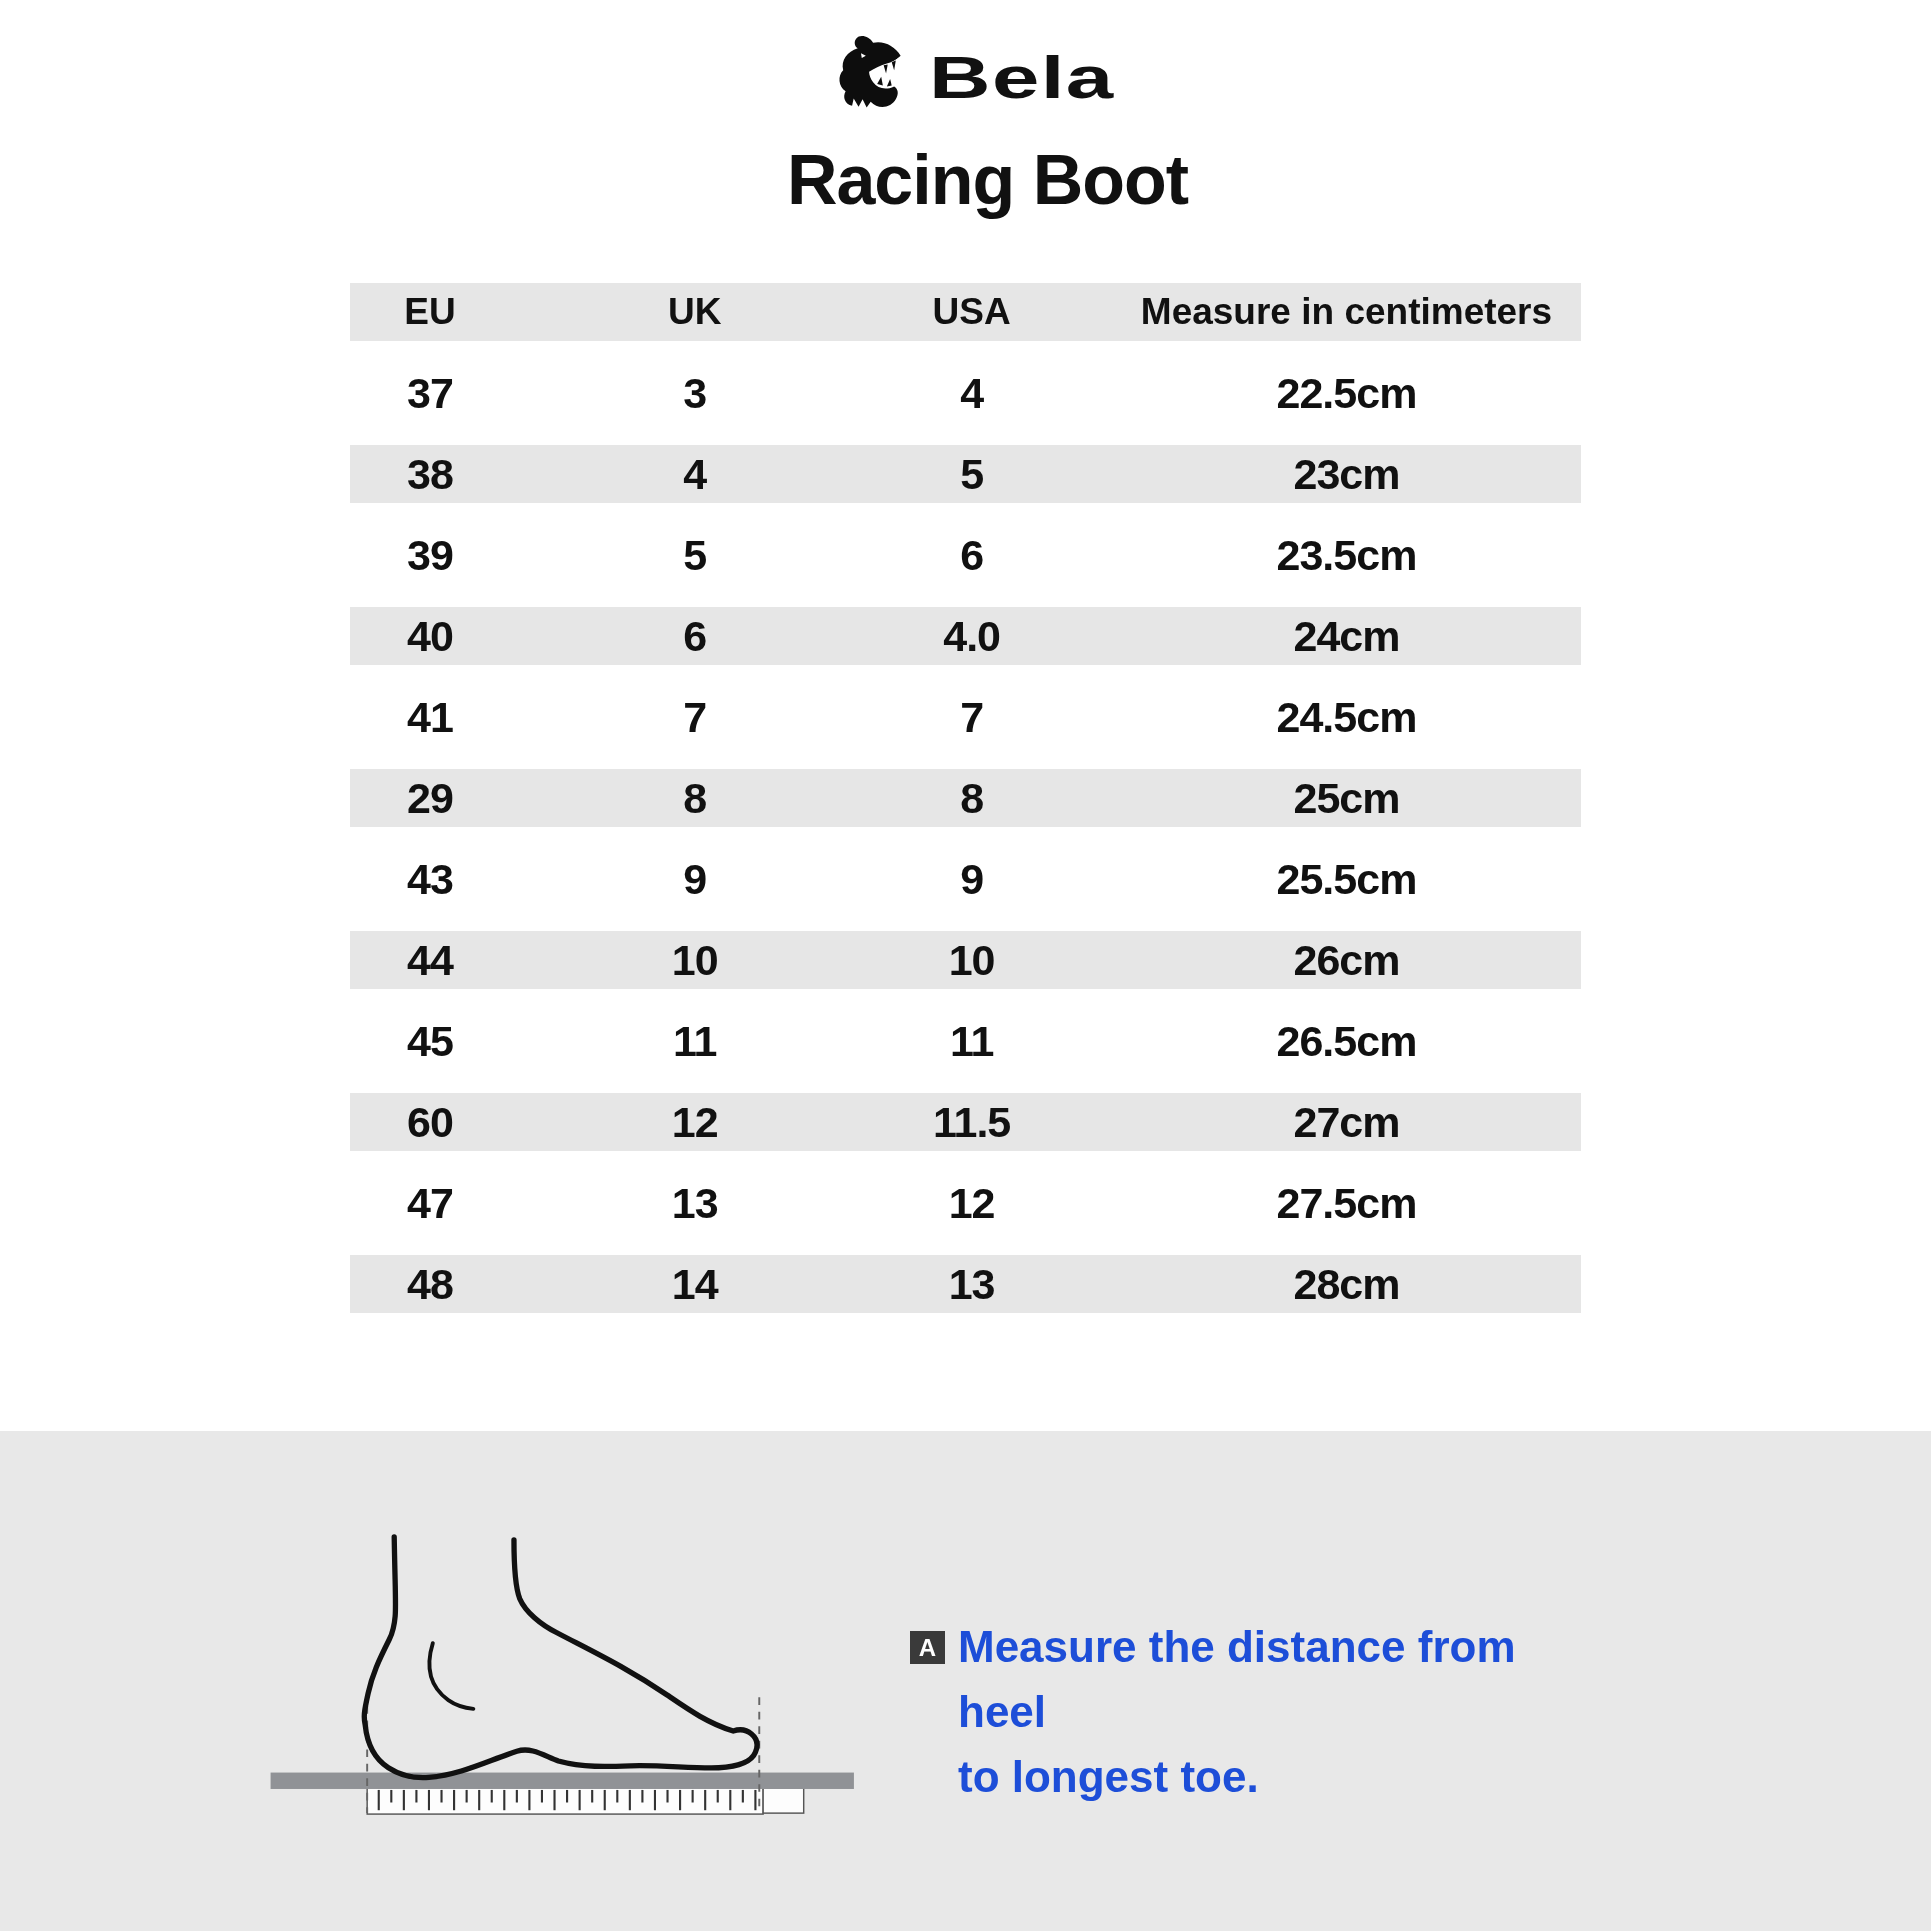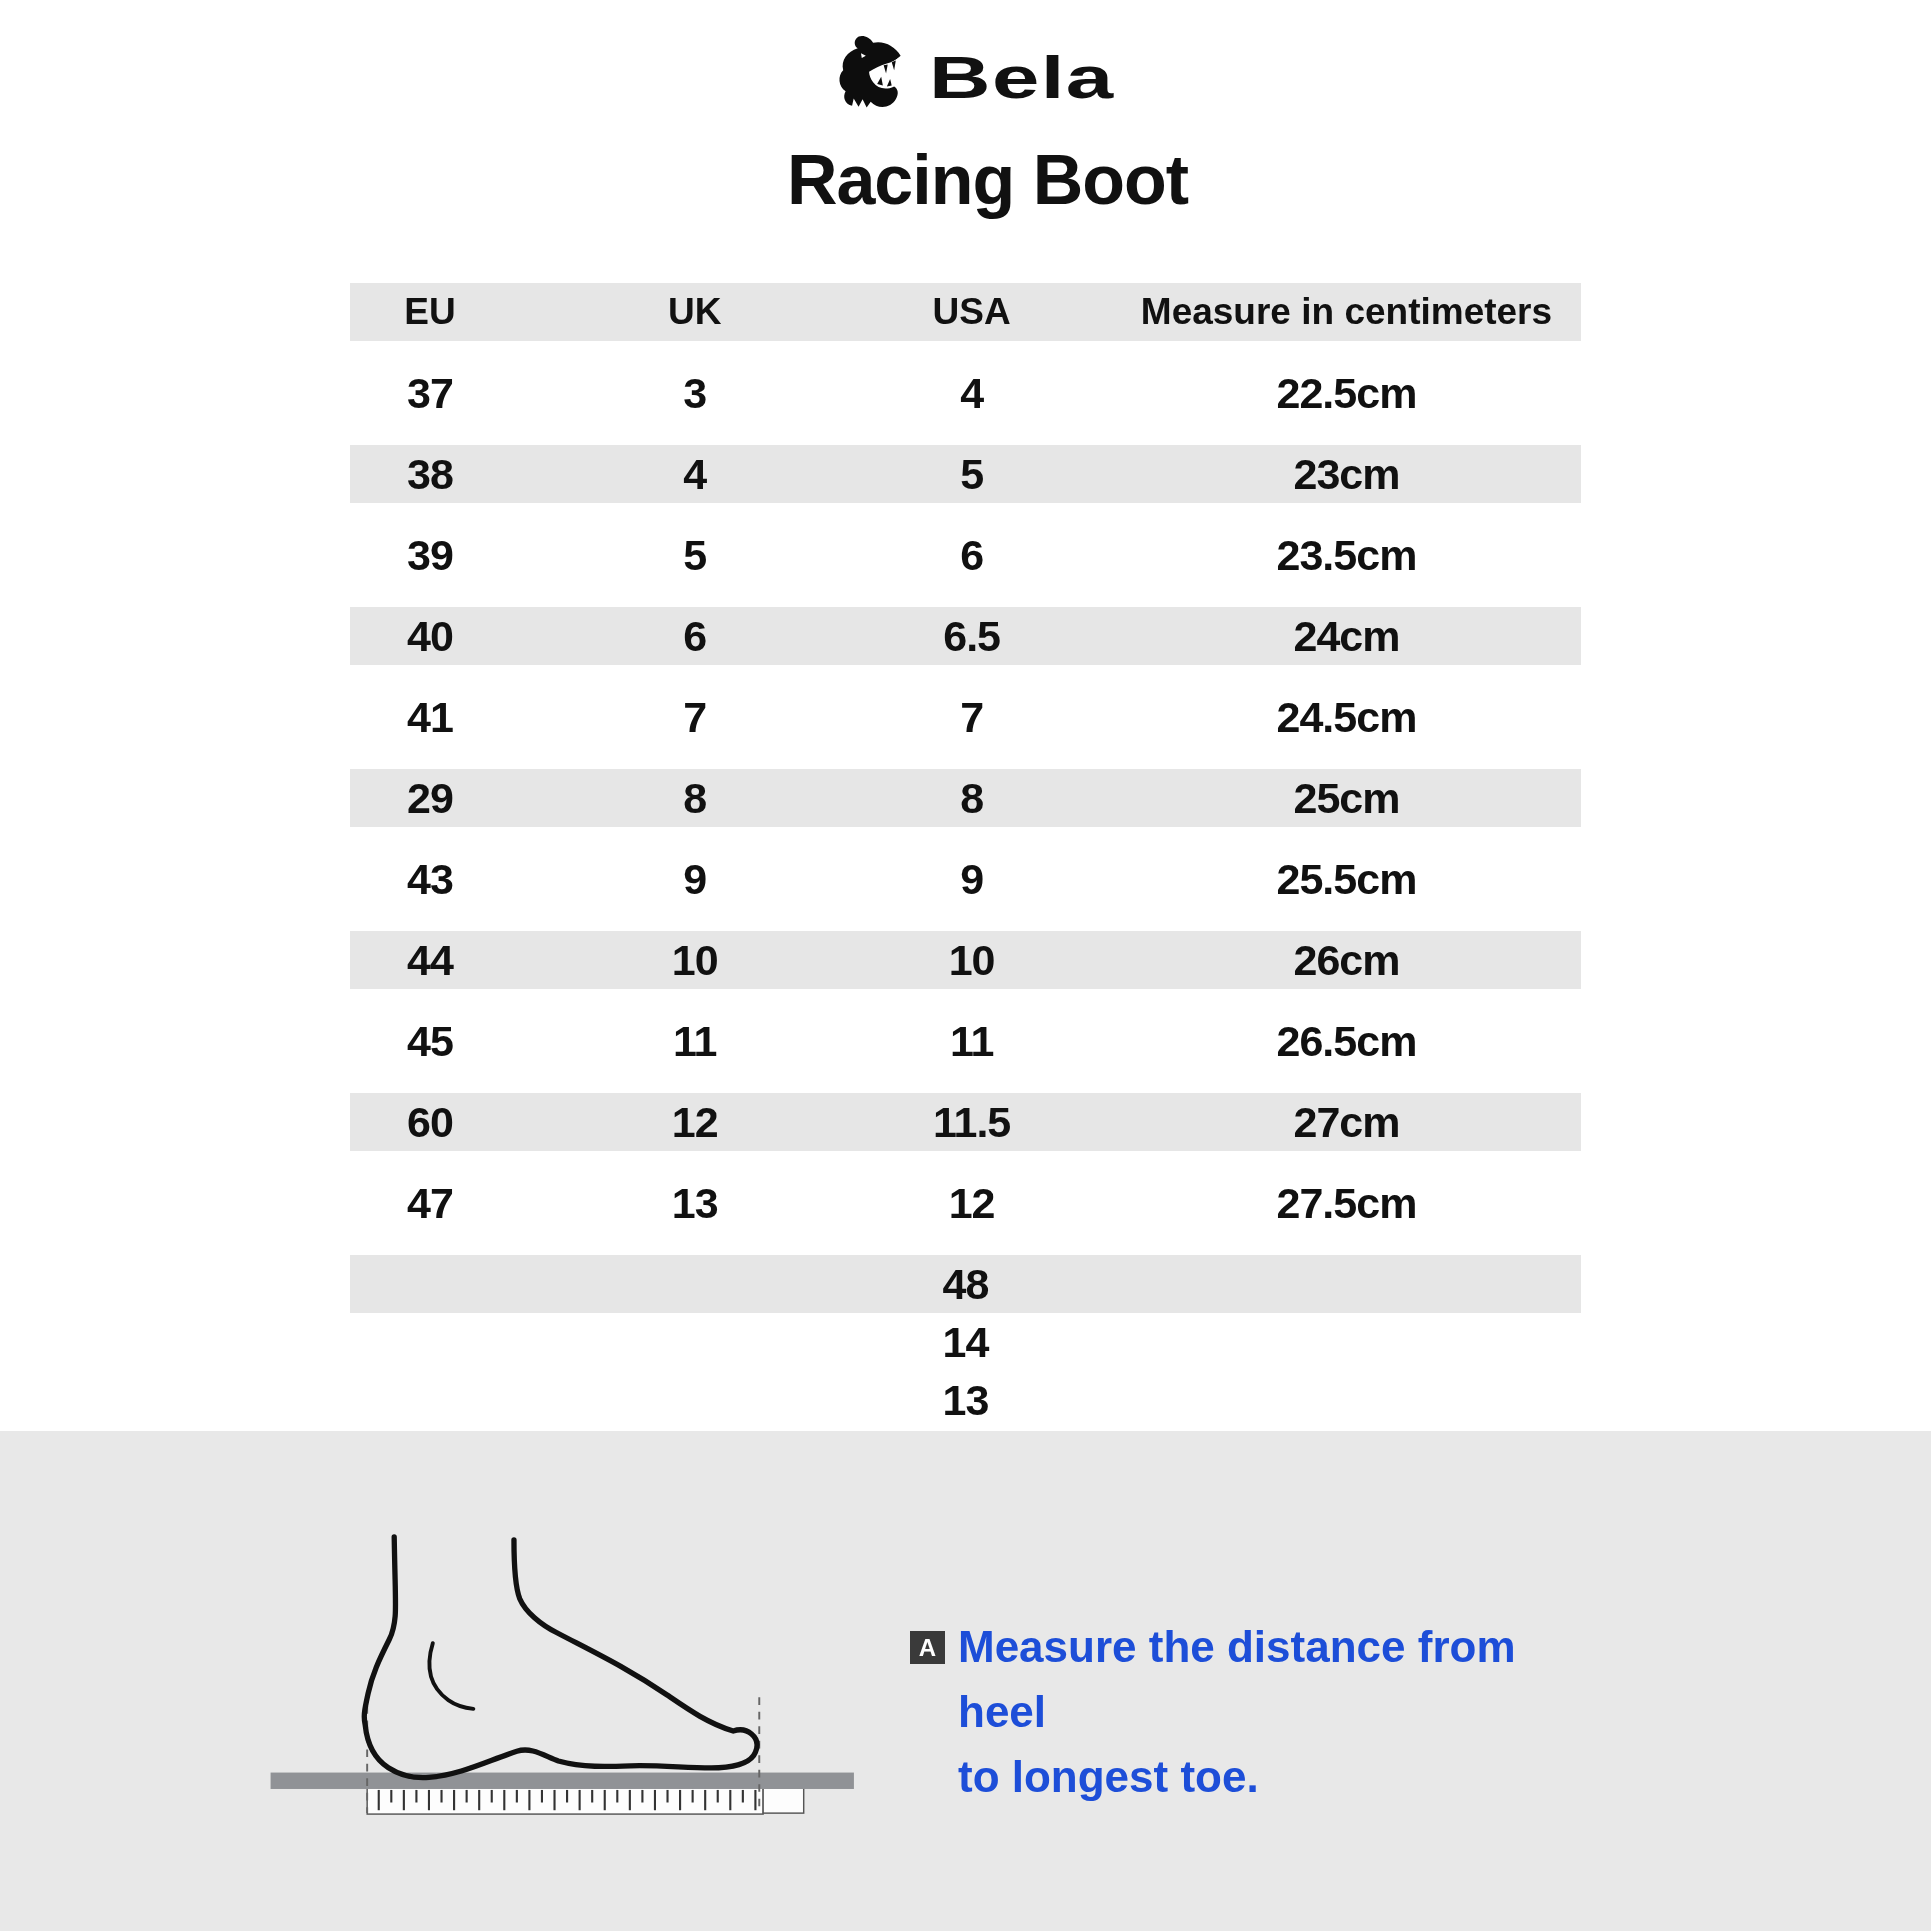--- a/index.html
+++ b/index.html
@@ -14,21 +14,21 @@
   .brand-text{width:220px;height:89px;display:flex;align-items:center;overflow:visible;}
   .brand-text span{display:inline-block;font-size:60px;font-weight:800;letter-spacing:1px;
     transform:scaleX(1.42);transform-origin:left center;white-space:nowrap;}
   
   .page-title{position:absolute;top:137px;left:0;right:0;text-align:center;
     font-size:70px;font-weight:bold;letter-spacing:-1px;line-height:87px;}
   
   .size-table{position:absolute;left:350px;top:283px;width:1231px;}
   .t-row{display:flex;height:58px;margin-bottom:23px;align-items:center;}
   .t-row.striped{background:#e6e6e6;}
-  .t-row:last-child{margin-bottom:0;flex-direction:column;}
+  .t-row:last-child{margin-bottom:0;}
   .cell{text-align:center;font-weight:bold;font-size:43px;letter-spacing:-1px;line-height:58px;}
   .t-row.head .cell{font-size:37px;letter-spacing:0;}
   .c1{width:13%;}
   .c2{width:30%;}
   .c3{width:15%;}
   .c4{width:42%;box-sizing:border-box;padding-left:48px;}
   
   .note{position:absolute;top:1350px;left:0;right:0;text-align:center;
     font-size:43px;line-height:62px;font-weight:400;color:#111;}
   .note .hl{color:#c2222b;font-weight:bold;margin:0 13.5px;}
@@ -90,21 +90,21 @@
     </div>
     <div class="t-row">
       <div class="cell c1">39</div>
       <div class="cell c2">5</div>
       <div class="cell c3">6</div>
       <div class="cell c4">23.5cm</div>
     </div>
     <div class="t-row striped">
       <div class="cell c1">40</div>
       <div class="cell c2">6</div>
-      <div class="cell c3">6.5</div>
+      <div class="cell c3">4.0</div>
       <div class="cell c4">24cm</div>
     </div>
     <div class="t-row">
       <div class="cell c1">41</div>
       <div class="cell c2">7</div>
       <div class="cell c3">7</div>
       <div class="cell c4">24.5cm</div>
     </div>
     <div class="t-row striped">
       <div class="cell c1">29</div>

